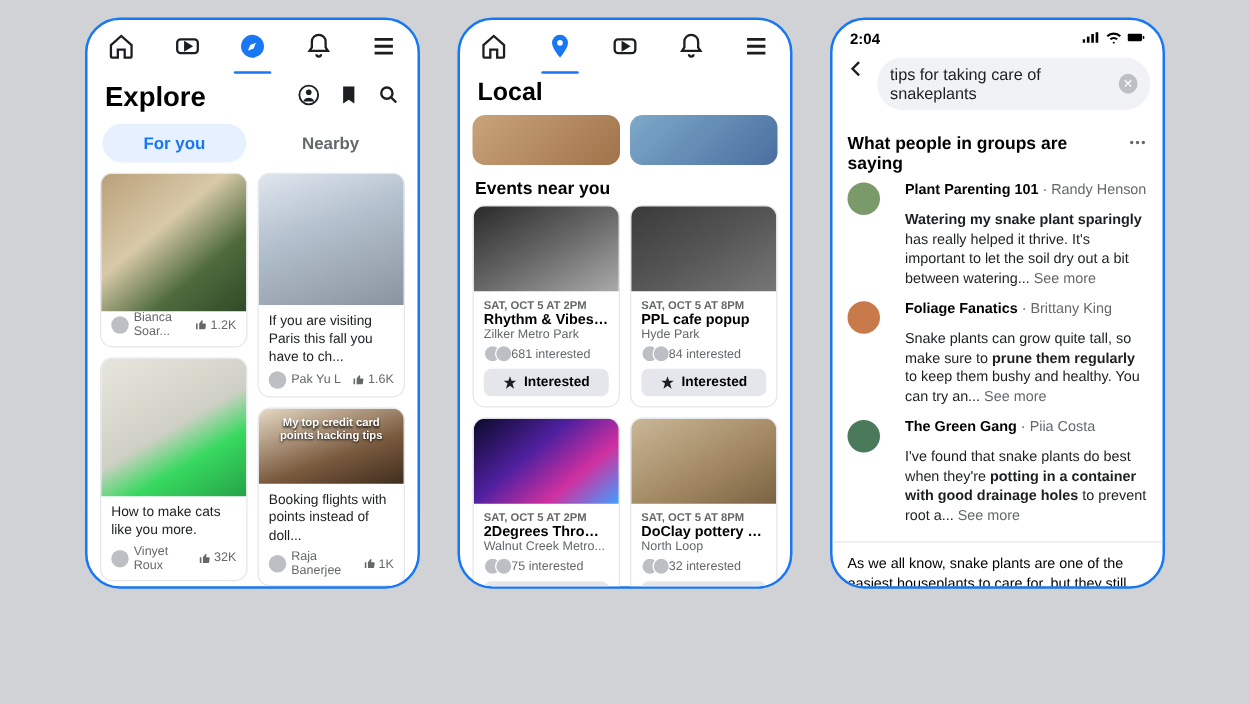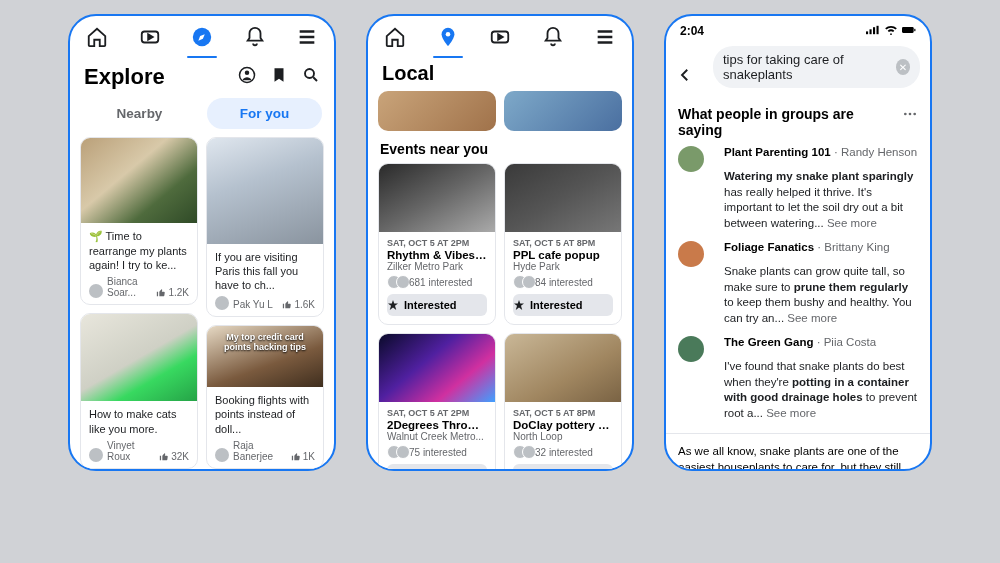--- a/index.html
+++ b/index.html
@@ -20,44 +20,44 @@
   .pill{flex:1;text-align:center;padding:8px 0;border-radius:18px;font-size:13.5px;font-weight:600;color:#65676b}
   .pill.active{background:#e7f0fe;color:#1877f2}
   .feed{display:flex;gap:8px;padding:0 10px;flex:1;overflow:hidden}
   .col{flex:1;display:flex;flex-direction:column;gap:8px}
   .card{border:1px solid #e4e6eb;border-radius:10px;overflow:hidden;background:#fff;display:flex;flex-direction:column}
   .thumb{width:100%;background:#ccc}
   .thumb.h110{height:110px}
   .thumb.h150{height:150px}
   .thumb.h100{height:96px}
   .cap{padding:6px 8px 4px;font-size:11px;line-height:1.3;font-weight:500;color:#1c1e21}
-  .meta{display:flex;align-items:flex-end;gap:4px;padding:0 8px 6px;font-size:10px;color:#65676b}
+  .meta{display:flex;align-items:center;gap:4px;padding:0 8px 6px;font-size:10px;color:#65676b}
   .ava{width:14px;height:14px;border-radius:50%;background:#bcc0c4;flex:0 0 14px}
   .like{margin-left:auto;display:flex;align-items:center;gap:2px}
   .like svg{width:10px;height:10px}
   
   .p2-title{font-size:20px;font-weight:800;padding:4px 14px 6px}
   .chips{display:flex;gap:8px;padding:0 10px 6px}
   .chip{flex:1;height:40px;border-radius:10px;background:linear-gradient(135deg,#c9a47a,#a0724a)}
   .chip.blue{background:linear-gradient(135deg,#7ea9c9,#4a6fa0)}
   .sect{font-size:14px;font-weight:800;padding:4px 12px 6px}
   .egrid{display:flex;gap:8px;padding:0 10px;flex-wrap:wrap}
   .ecard{width:calc(50% - 4px);border:1px solid #e4e6eb;border-radius:10px;overflow:hidden;background:#fff;display:flex;flex-direction:column}
   .ethumb{height:68px;background:#888}
   .edate{font-size:9px;font-weight:700;color:#65676b;padding:6px 8px 0;text-transform:uppercase}
   .etitle{font-size:11.5px;font-weight:700;padding:1px 8px 0;white-space:nowrap;overflow:hidden;text-overflow:ellipsis}
   .eplace{font-size:10px;color:#65676b;padding:0 8px 3px;white-space:nowrap;overflow:hidden;text-overflow:ellipsis}
   .eint{font-size:10px;color:#65676b;padding:0 8px 5px;display:flex;align-items:center;gap:4px}
-  .ebtn{margin:0 8px 8px;background:#e4e6eb;border-radius:6px;padding:5px 0;font-size:11px;font-weight:700;display:flex;align-items:center;justify-content:flex-start;gap:5px}
+  .ebtn{margin:0 8px 8px;background:#e4e6eb;border-radius:6px;padding:5px 0;font-size:11px;font-weight:700;display:flex;align-items:center;justify-content:center;gap:5px}
   .ebtn svg{width:12px;height:12px}
   
   .status{display:flex;align-items:center;justify-content:space-between;padding:8px 14px 4px;font-size:12px;font-weight:700}
   .status svg{width:14px;height:10px}
   .status-right{display:flex;gap:4px;align-items:center}
-  .searchrow{display:flex;align-items:flex-end;gap:19px;padding:4px 10px 8px}
+  .searchrow{display:flex;align-items:flex-start;gap:8px;padding:4px 10px 8px}
   .backbtn svg{width:18px;height:18px}
   .searchbox{flex:1;display:flex;align-items:center;background:#f0f2f5;border-radius:20px;padding:6px 10px;font-size:13px;color:#1c1e21}
   .clearbtn{margin-left:auto;width:16px;height:16px;border-radius:50%;background:#bcc0c4;display:flex;align-items:center;justify-content:center;color:#fff;font-size:10px}
   .chipbar{height:8px;background:#f0f2f5;border-radius:6px;margin:0 10px 10px}
   .grouphead{display:flex;align-items:flex-start;justify-content:space-between;padding:0 12px 8px;font-size:14px;font-weight:800}
   .grouphead svg{width:16px;height:16px}
   .gpost{display:flex;gap:20px;padding:0 12px 10px}
   .gava{width:26px;height:26px;border-radius:50%;background:#7a9a6a;flex:0 0 26px}
   .gbody{flex:1}
   .gtitle{font-size:11.5px}
@@ -123,28 +123,27 @@
         <span><svg viewBox="0 0 24 24" fill="#1c1e21">
               <path d="M6 3h12v18l-6-4-6 4z"></path>
             </svg></span>
         <span><svg viewBox="0 0 24 24" fill="none" stroke="#1c1e21" stroke-width="2.5">
               <circle cx="10" cy="10" r="6"></circle>
               <path d="M20 20l-5-5"></path>
             </svg></span>
       </div>
     </div>
     <div class="p1-tabs">
+      <div class="pill active">For you</div>
       <div class="pill">Nearby</div>
-      <div class="pill active">For you</div>
     </div>
     <div class="feed">
       <div class="col">
         <div class="card">
           <div class="thumb h110 g-plant"></div>
-          <div class="cap">🌱 Time to rearrange my plants again! I try to ke...</div>
           <div class="meta">
               <span class="ava"></span>
               <span>Bianca Soar...</span>
               <span class="like">
                 <svg viewBox="0 0 24 24" fill="#65676b">
                   <path d="M2 20h3V9H2zM21 11c0-1-1-2-2-2h-5l1-4c0-1-1-2-2-2L8 9v11h10c1 0 2-1 2-2z"></path>
                 </svg>
                 <span>1.2K</span>
               </span>
             </div>

